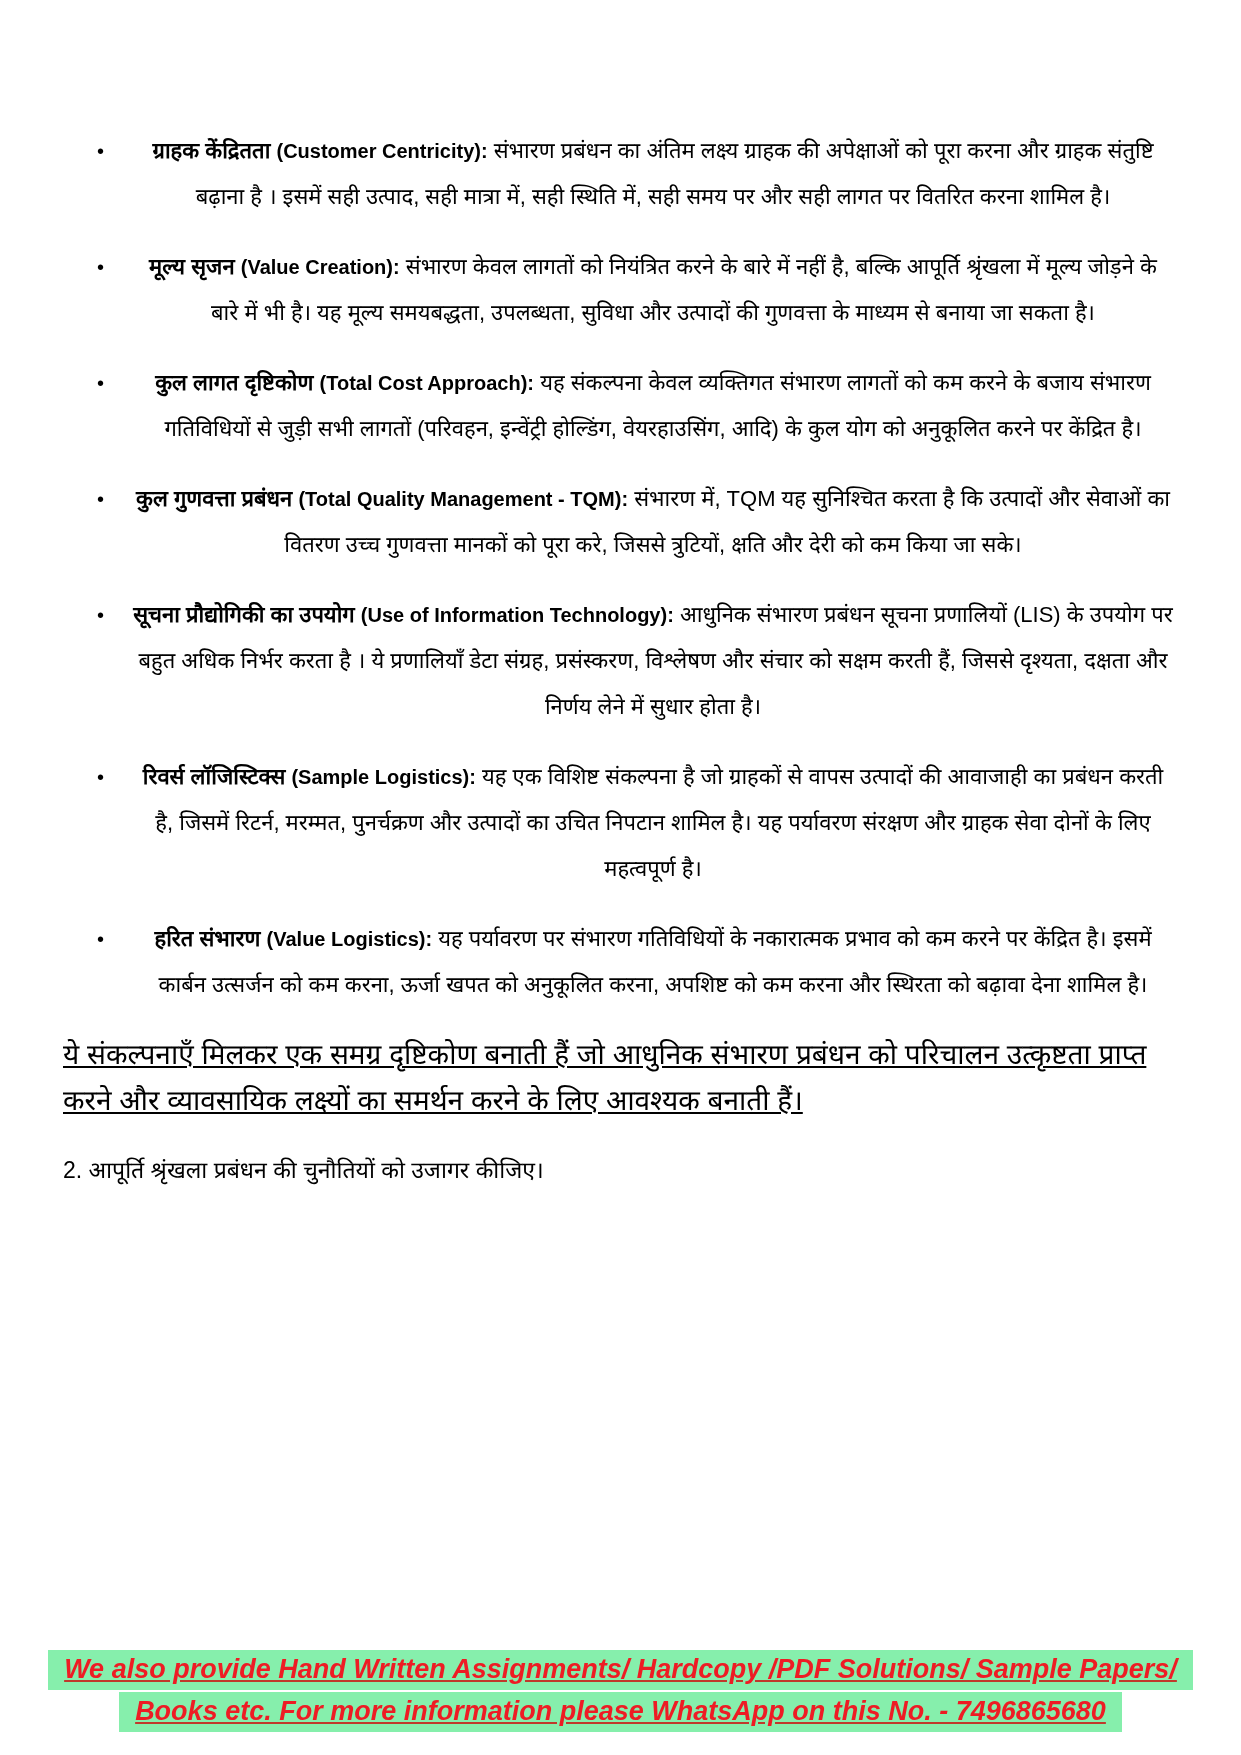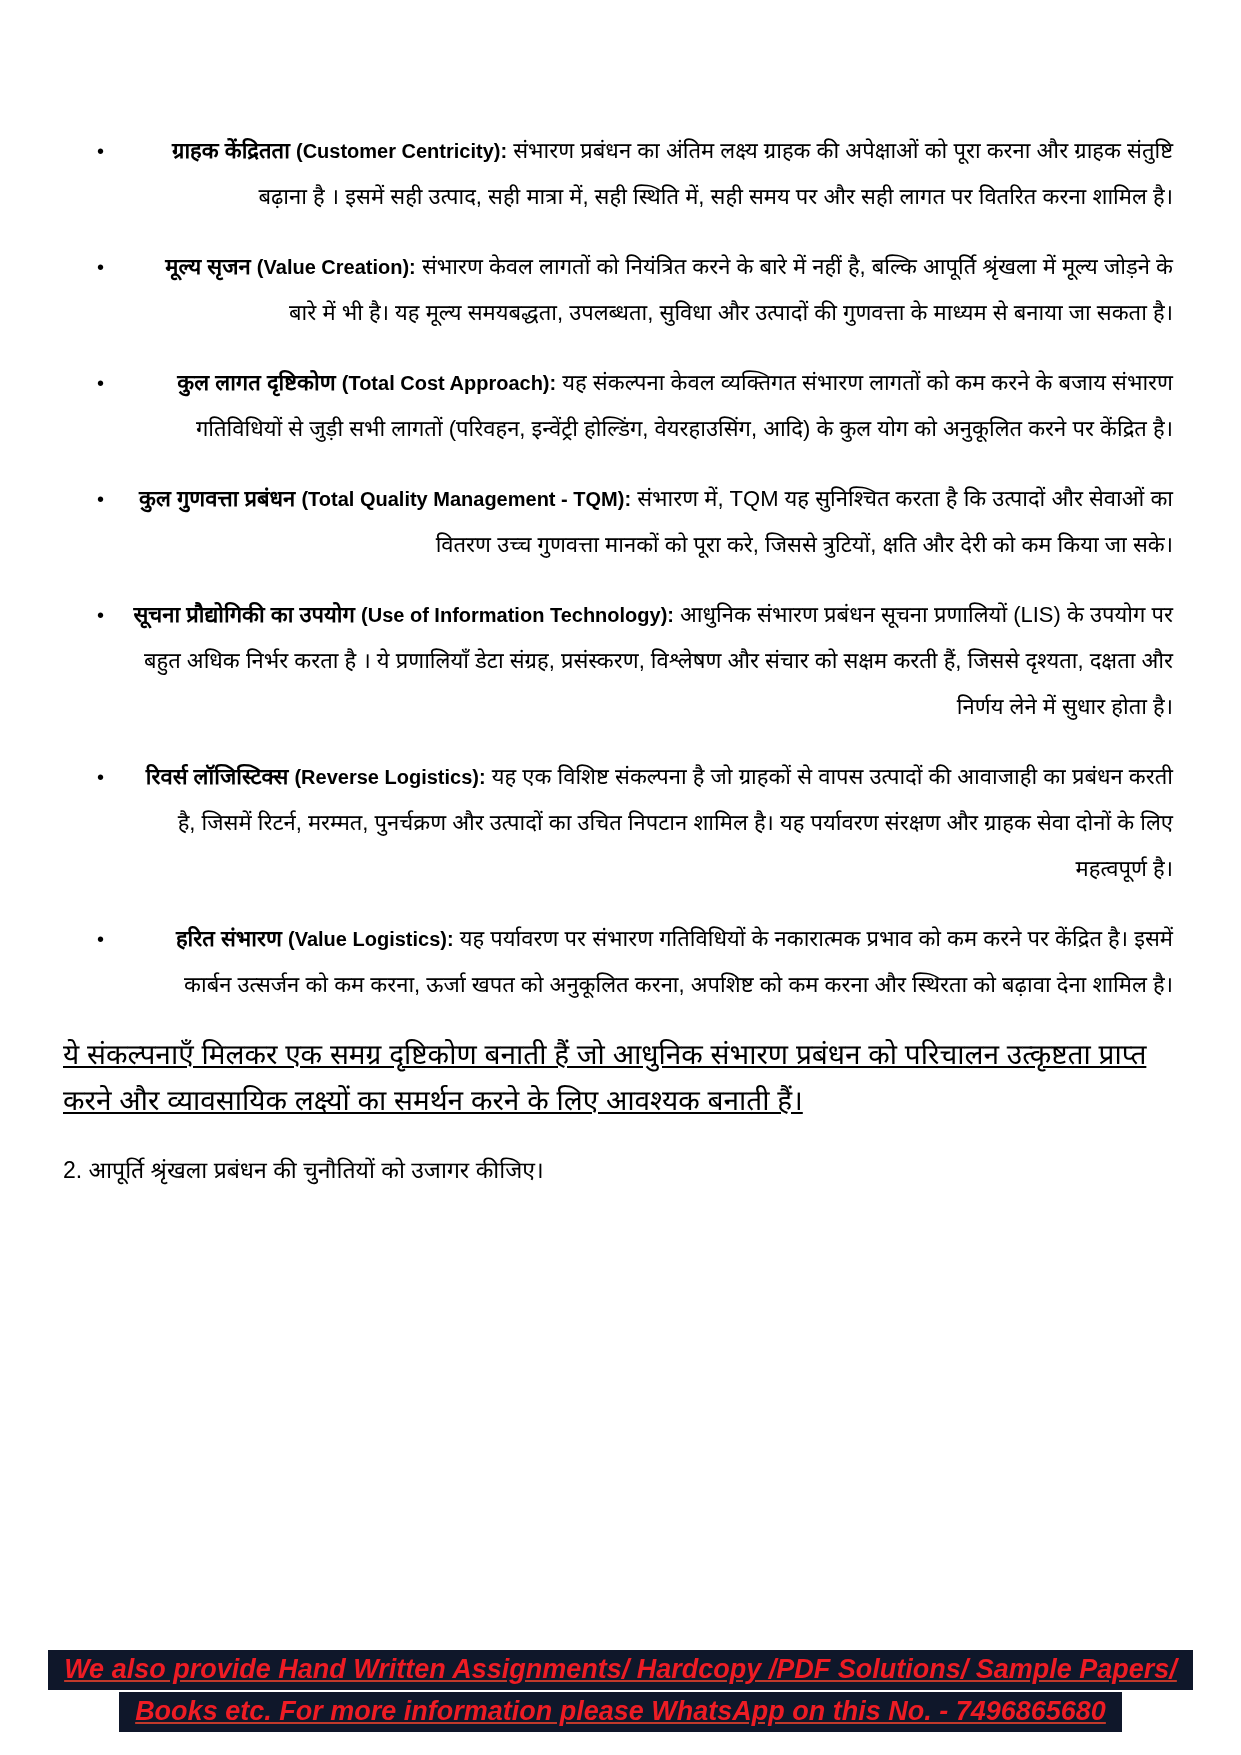--- a/index.html
+++ b/index.html
@@ -38,21 +38,21 @@
     margin-right: 22px;
     font-size: 20px;
     line-height: 46px;
     color: #000;
   }
   .b-text {
     flex: 1 1 auto;
     margin: 0;
     font-size: 22px;
     line-height: 46px;
-    text-align: right;
+    text-align: center;
   }
   .term { font-weight: bold; }
   .term-en { font-weight: bold; font-size: 20px; }
   p.para {
     margin: 0 0 26px 0;
     font-size: 28px;
     line-height: 46px;
     text-decoration: underline;
   }
   h2.question {
@@ -63,21 +63,21 @@
   }
   .footer {
     position: absolute;
     left: 0;
     bottom: 22px;
     width: 100%;
     text-align: center;
   }
   .footer .hl {
     display: inline-block;
-    background: #0f172a;
+    background: #86efac;
     color: #ee1c24;
     font-size: 27px;
     line-height: 34px;
     font-weight: bold;
     font-style: italic;
     text-decoration: underline;
     text-decoration-color: #c0392b;
     padding: 2px 16px 4px 16px;
     margin: 1px 0;
   }
@@ -103,21 +103,21 @@
     <li>
       <span class="bullet-dot">•</span>
       <p class="b-text"><span class="term">कुल गुणवत्ता प्रबंधन</span> <span class="term-en">(Total Quality Management - TQM):</span> <span>संभारण में, TQM यह सुनिश्चित करता है कि उत्पादों और सेवाओं का वितरण उच्च गुणवत्ता मानकों को पूरा करे, जिससे त्रुटियों, क्षति और देरी को कम किया जा सके।</span></p>
     </li>
     <li>
       <span class="bullet-dot">•</span>
       <p class="b-text"><span class="term">सूचना प्रौद्योगिकी का उपयोग</span> <span class="term-en">(Use of Information Technology):</span> <span>आधुनिक संभारण प्रबंधन सूचना प्रणालियों (LIS) के उपयोग पर बहुत अधिक निर्भर करता है । ये प्रणालियाँ डेटा संग्रह, प्रसंस्करण, विश्लेषण और संचार को सक्षम करती हैं, जिससे दृश्यता, दक्षता और निर्णय लेने में सुधार होता है।</span></p>
     </li>
     <li>
       <span class="bullet-dot">•</span>
-      <p class="b-text"><span class="term">रिवर्स लॉजिस्टिक्स</span> <span class="term-en">(Reverse Logistics):</span> <span>यह एक विशिष्ट संकल्पना है जो ग्राहकों से वापस उत्पादों की आवाजाही का प्रबंधन करती है, जिसमें रिटर्न, मरम्मत, पुनर्चक्रण और उत्पादों का उचित निपटान शामिल है। यह पर्यावरण संरक्षण और ग्राहक सेवा दोनों के लिए महत्वपूर्ण है।</span></p>
+      <p class="b-text"><span class="term">रिवर्स लॉजिस्टिक्स</span> <span class="term-en">(Sample Logistics):</span> <span>यह एक विशिष्ट संकल्पना है जो ग्राहकों से वापस उत्पादों की आवाजाही का प्रबंधन करती है, जिसमें रिटर्न, मरम्मत, पुनर्चक्रण और उत्पादों का उचित निपटान शामिल है। यह पर्यावरण संरक्षण और ग्राहक सेवा दोनों के लिए महत्वपूर्ण है।</span></p>
     </li>
     <li>
       <span class="bullet-dot">•</span>
       <p class="b-text"><span class="term">हरित संभारण</span> <span class="term-en">(Value Logistics):</span> <span>यह पर्यावरण पर संभारण गतिविधियों के नकारात्मक प्रभाव को कम करने पर केंद्रित है। इसमें कार्बन उत्सर्जन को कम करना, ऊर्जा खपत को अनुकूलित करना, अपशिष्ट को कम करना और स्थिरता को बढ़ावा देना शामिल है।</span></p>
     </li>
   </ul>
 
   <p class="para">ये संकल्पनाएँ मिलकर एक समग्र दृष्टिकोण बनाती हैं जो आधुनिक संभारण प्रबंधन को परिचालन उत्कृष्टता प्राप्त करने और व्यावसायिक लक्ष्यों का समर्थन करने के लिए आवश्यक बनाती हैं।</p>
 
   <h2 class="question">2. आपूर्ति श्रृंखला प्रबंधन की चुनौतियों को उजागर कीजिए।</h2>

